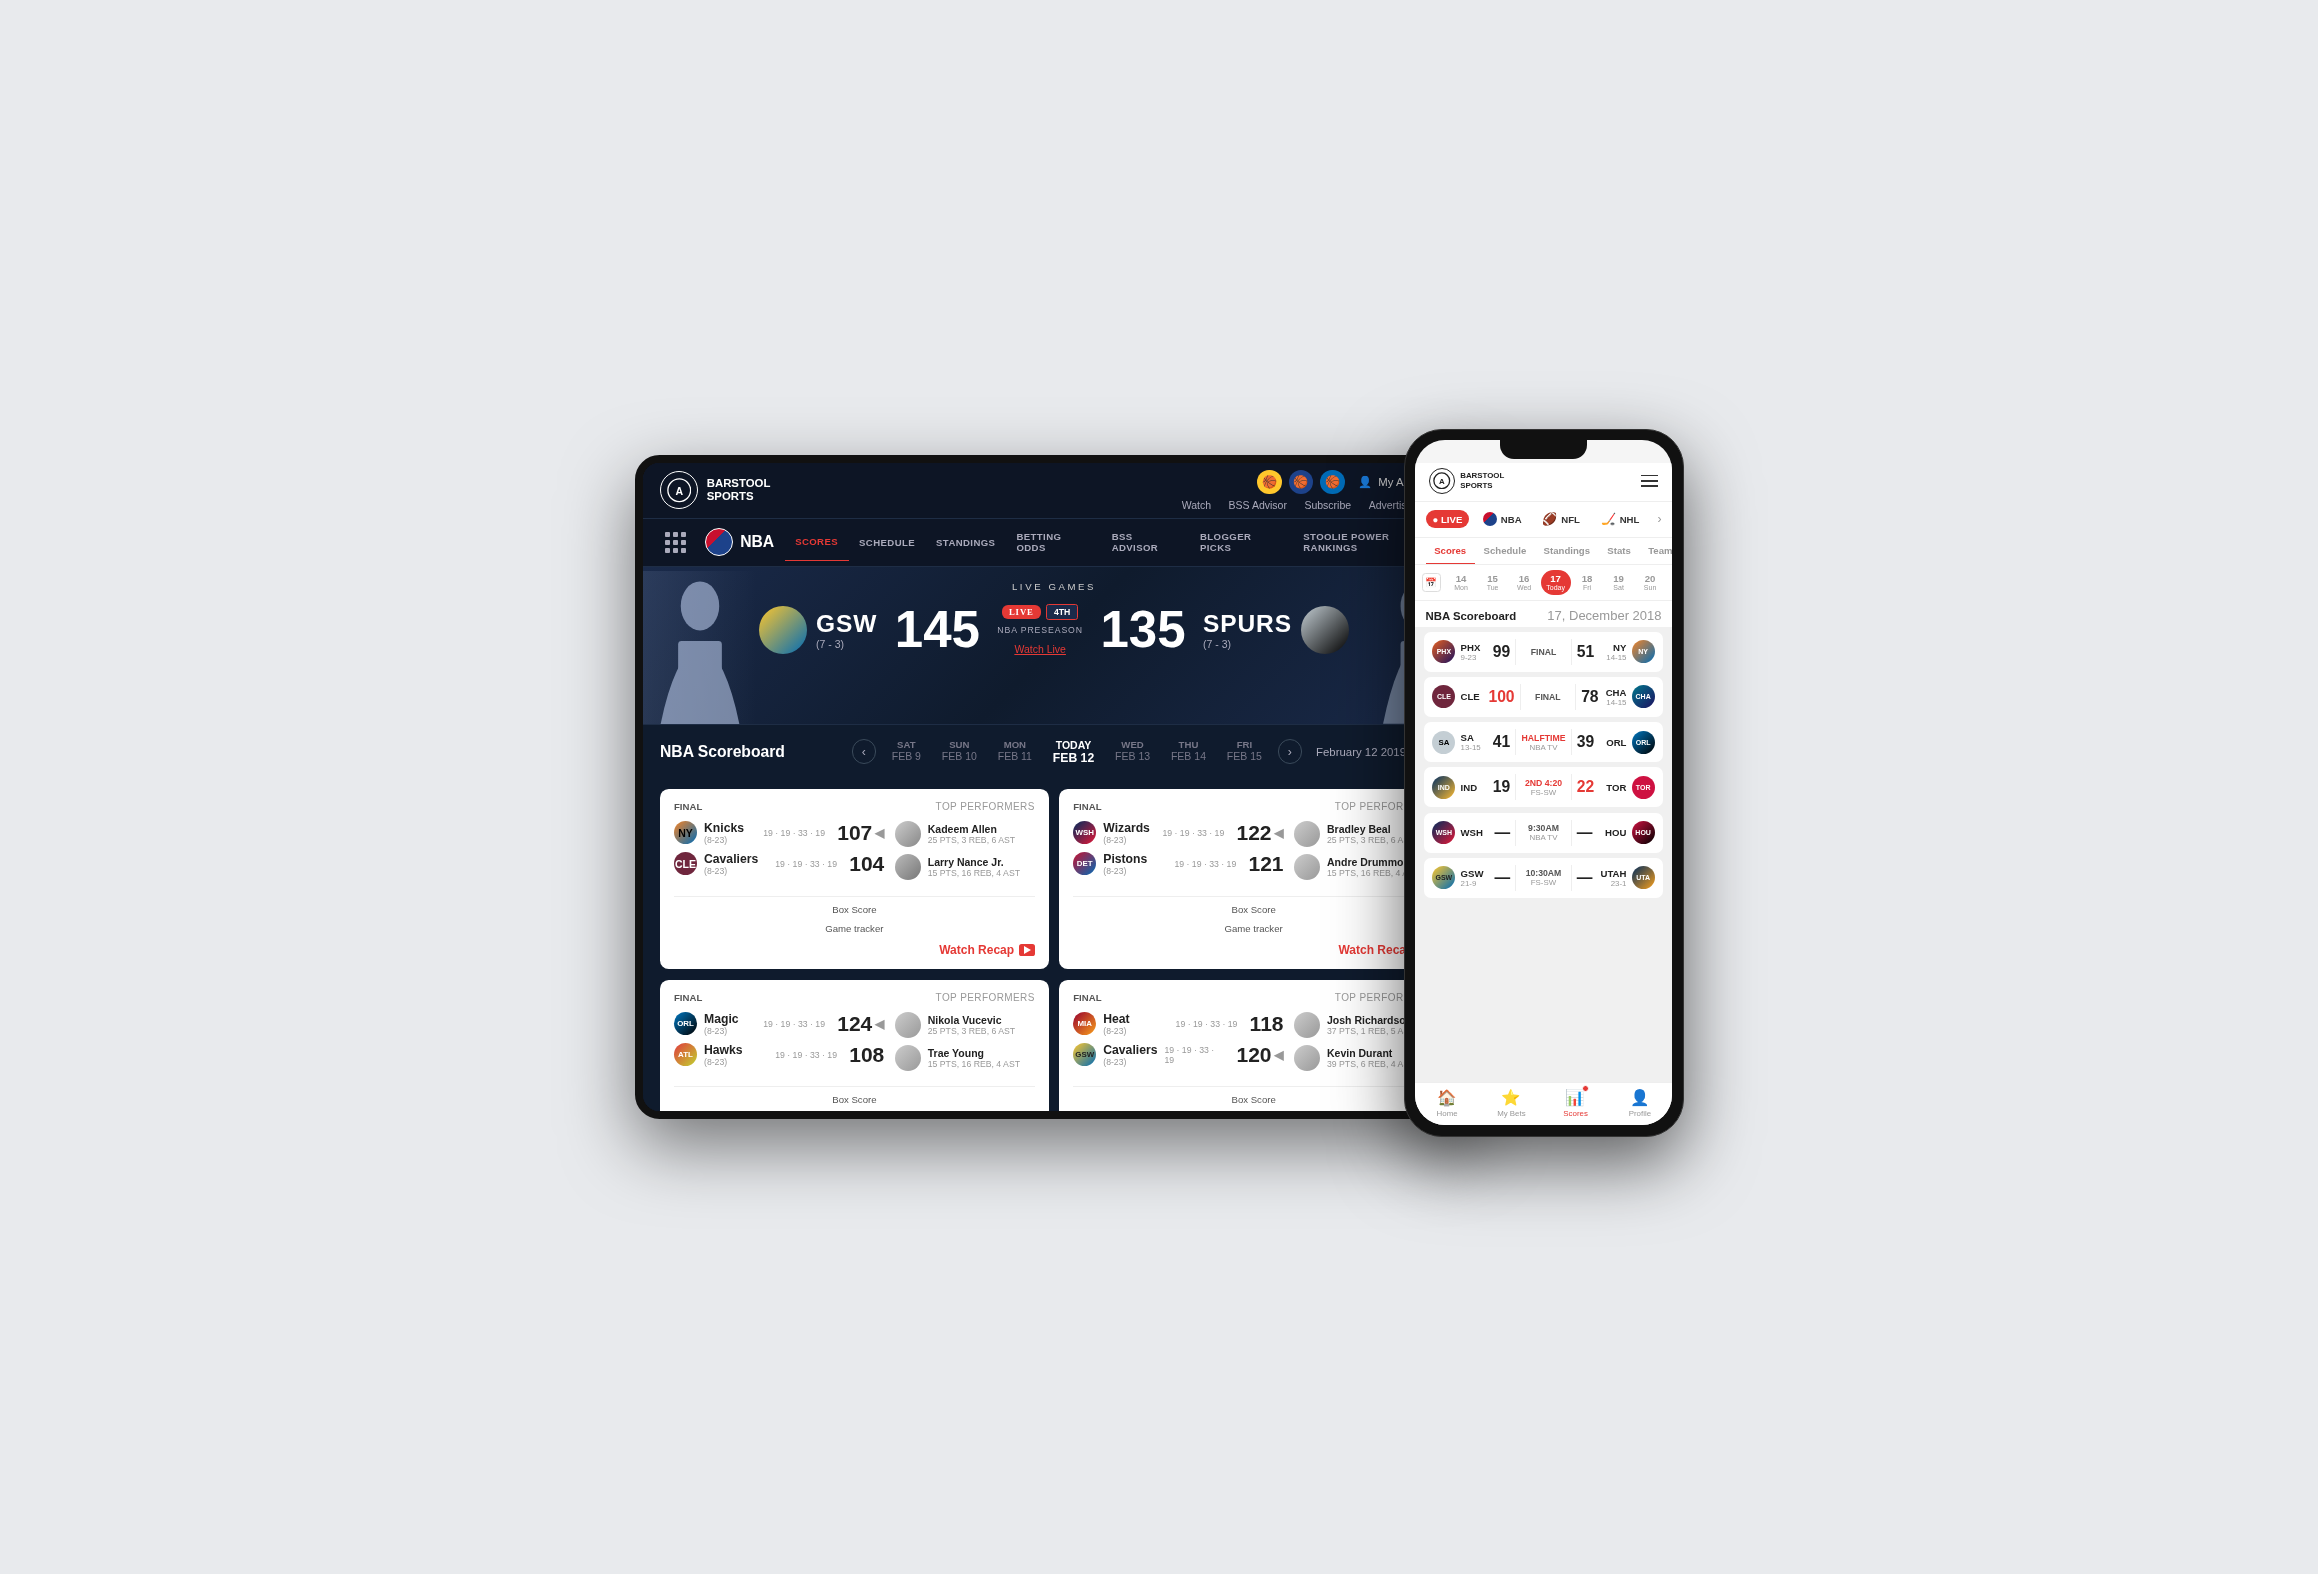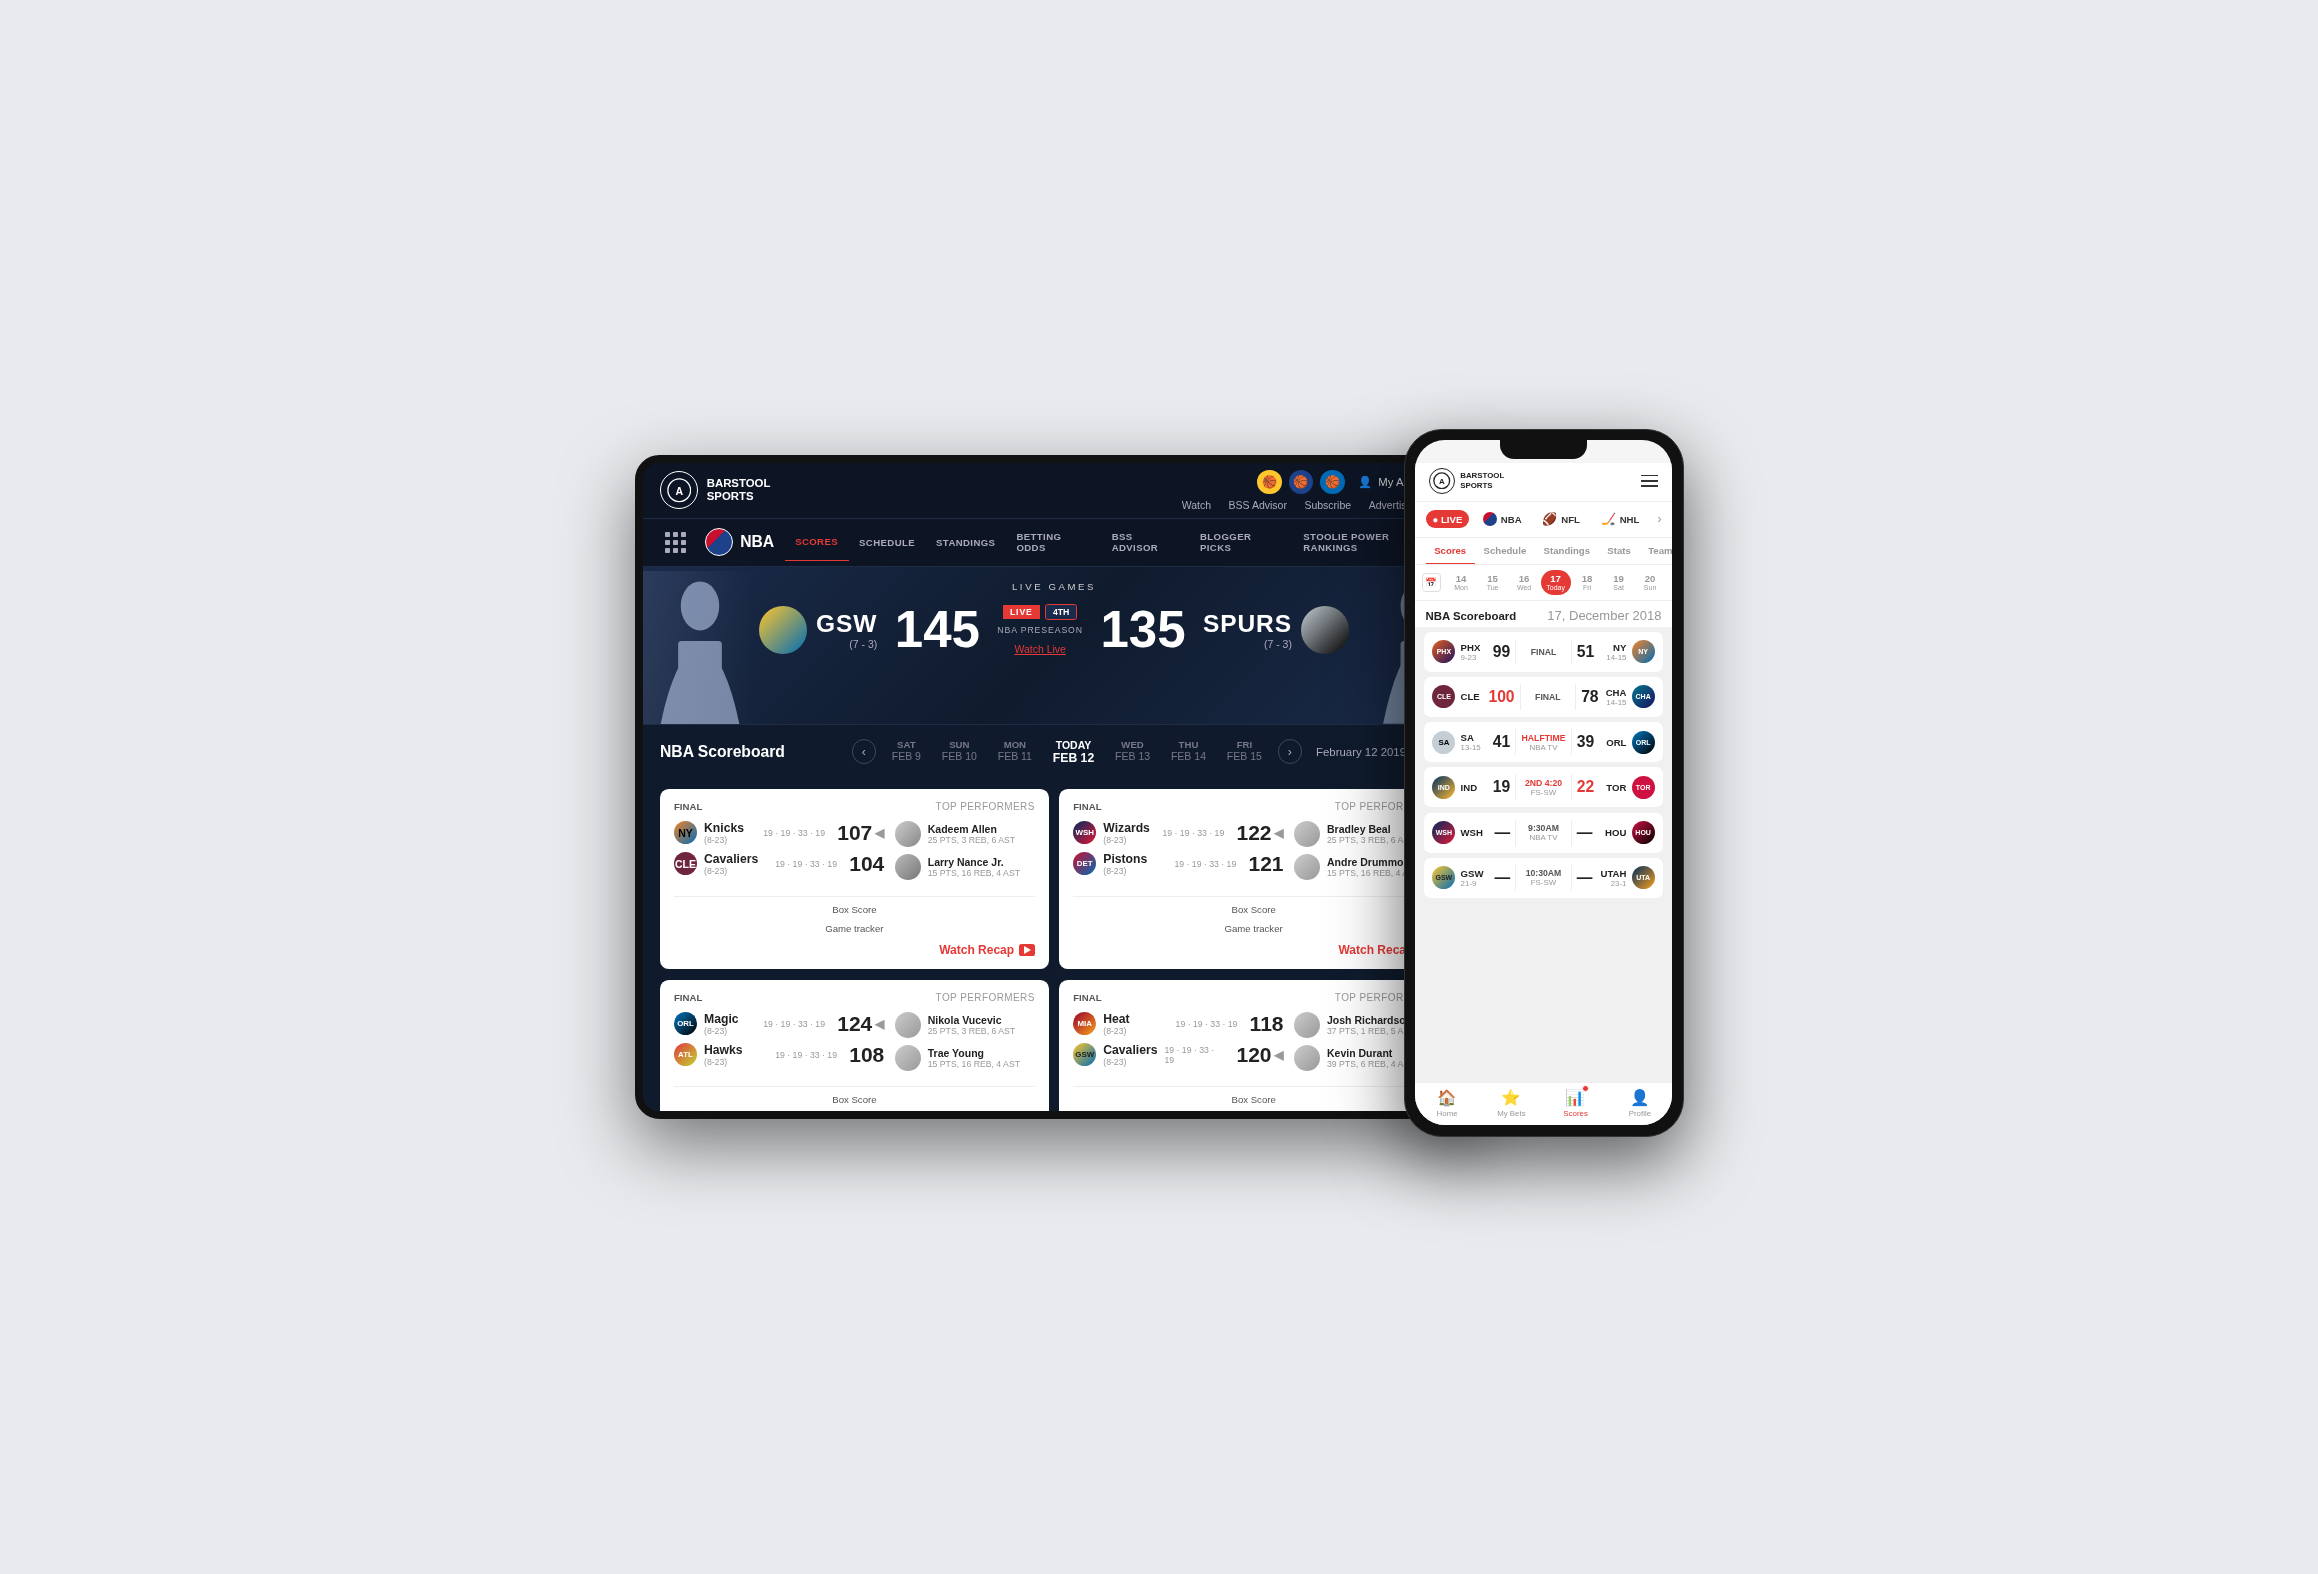--- a/index.html
+++ b/index.html
@@ -163,33 +163,34 @@
     .hero-team-logo {
       width: 52px; height: 52px; border-radius: 50%;
       display: flex; align-items: center; justify-content: center;
       font-size: 21px;
     }
     .team-abbr {
       color: #fff; font-size: 24.5px; font-weight: 900;
       letter-spacing: 0.9px;
     }
     .team-record {
-      color: #aab; font-size: 10.5px; text-align: right;
+      color: #aab; font-size: 10.5px;
     }
     .hero-score {
       color: #fff; font-size: 51px; font-weight: 900;
     }
     .hero-middle {
       display: flex; flex-direction: column; align-items: center; gap: 5.2px;
     }
     .live-badge {
       background: #e53935;
       color: #fff; font-size: 8.7px; font-weight: 800;
-      padding: 1.7px 7px; border-radius: 0;
+      padding: 1.7px 7px; border-radius: 6px;
       letter-spacing: 0.9px;
+      font-family: Liberation Serif, serif;
     }
     .quarter-badge {
       background: #1a2a4a;
       color: #fff; font-size: 8.7px; font-weight: 700;
       padding: 1.7px 7px; border-radius: 2.6px;
       border: 0.9px solid #e53935;
     }
     .nba-preseason-label {
       color: #aab; font-size: 8.7px; letter-spacing: 0.9px;
     }

